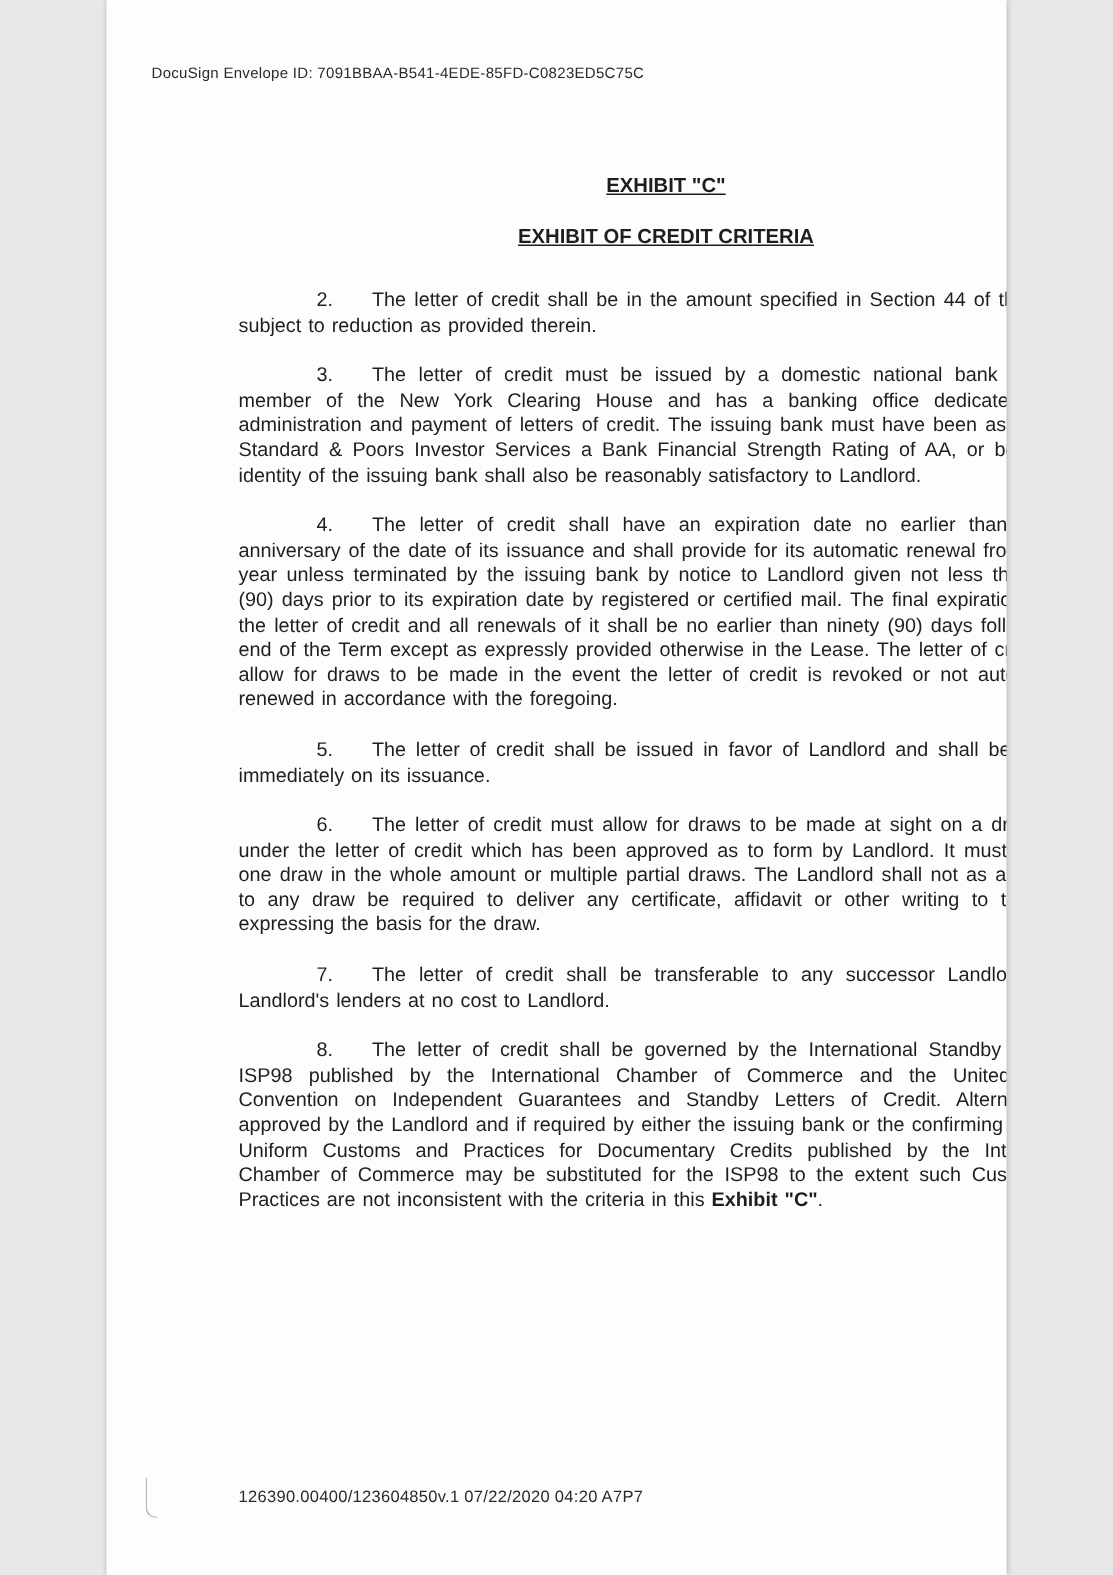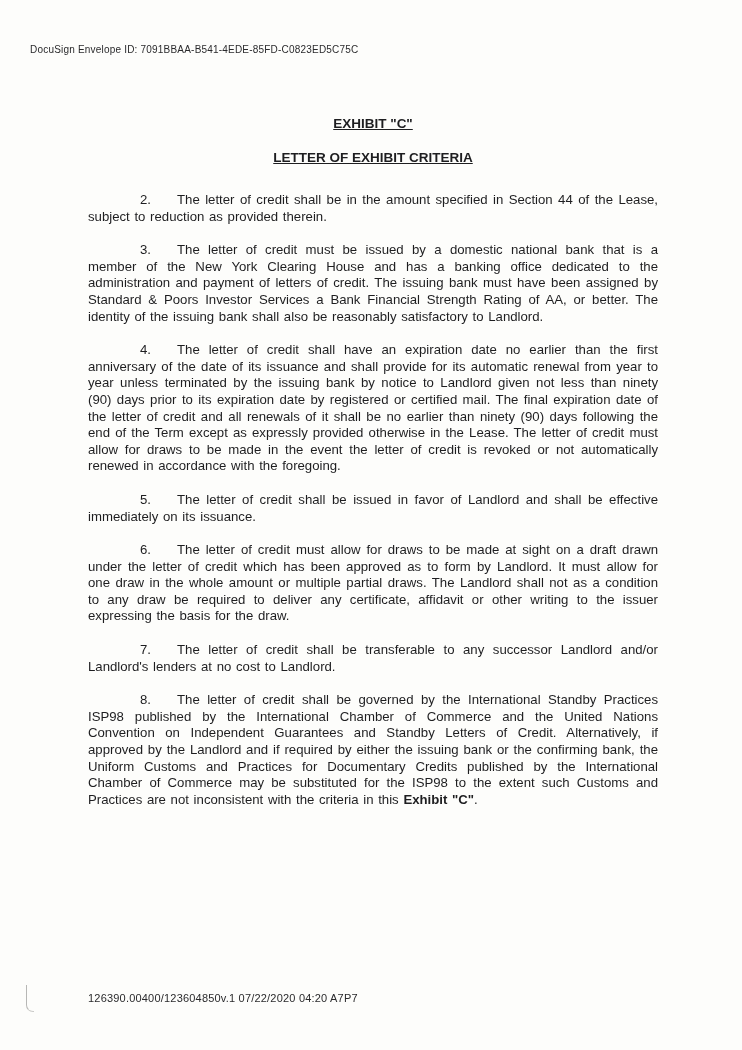--- a/index.html
+++ b/index.html
@@ -2,21 +2,21 @@
 <html><head>
 <meta charset="utf-8">
 <style>
   html, body {
     margin: 0;
     padding: 0;
     background: #e8e8e8;
   }
   .page {
     position: relative;
-    width: 742px;
+    width: 600px;
     height: 1050px;
     margin: 0 auto;
     background: #fdfdfb;
     font-family: "Liberation Sans", sans-serif;
     color: #1e1e20;
     overflow: hidden;
     box-shadow: 0 0 4px rgba(0,0,0,0.25);
   }
   .docusign-id {
     position: absolute;
@@ -83,21 +83,21 @@
 <body>
 
 <div class="page">
 
   <div class="docusign-id">DocuSign Envelope ID: 7091BBAA-B541-4EDE-85FD-C0823ED5C75C</div>
 
   <div class="content">
 
     <p class="doc-title">EXHIBIT "C"</p>
 
-    <p class="doc-subtitle">LETTER OF EXHIBIT CRITERIA</p>
+    <p class="doc-subtitle">EXHIBIT OF CREDIT CRITERIA</p>
 
 
     <p class="para">
       <span class="num">2.</span><span class="gap"></span><span>The letter of credit shall be in the amount specified in Section 44 of the Lease, subject to reduction as provided therein.</span>
     </p>
 
     <p class="para">
       <span class="num">3.</span><span class="gap"></span><span>The letter of credit must be issued by a domestic national bank that is a member of the New York Clearing House and has a banking office dedicated to the administration and payment of letters of credit.  The issuing bank must have been assigned by Standard &amp; Poors Investor Services a Bank Financial Strength Rating of AA, or better.  The identity of the issuing bank shall also be reasonably satisfactory to Landlord.</span>
     </p>
 

